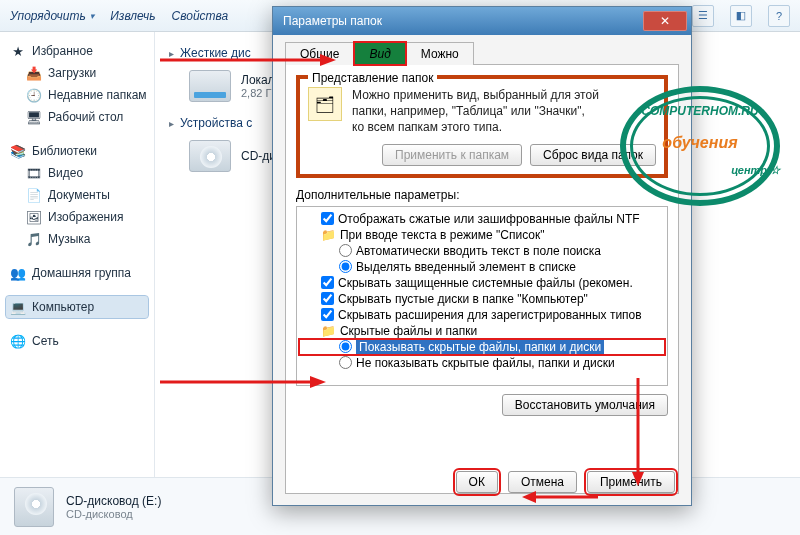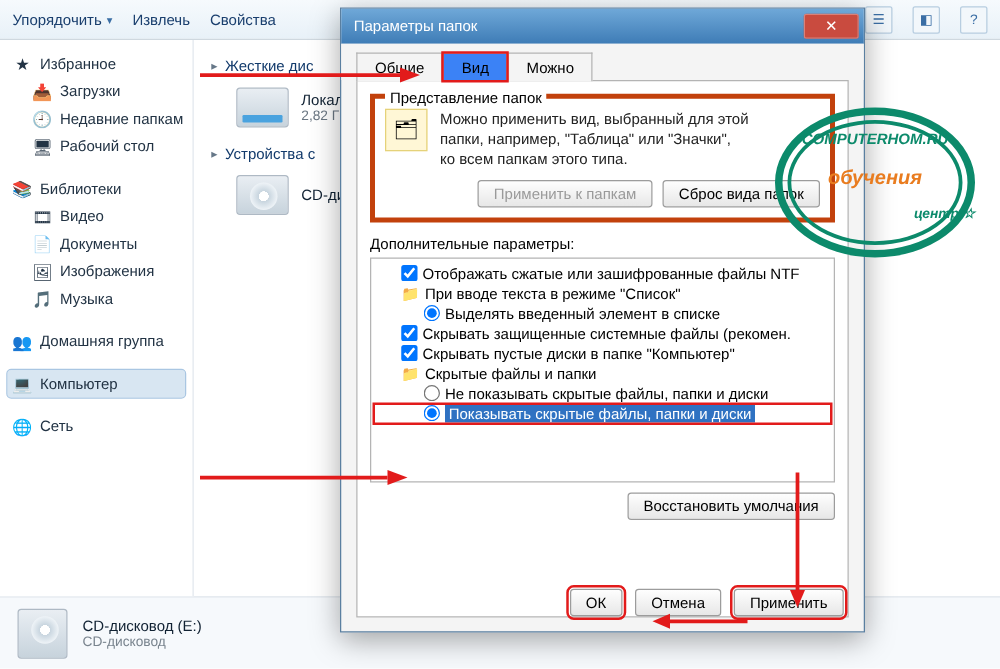--- a/index.html
+++ b/index.html
@@ -1,20 +1,20 @@
 <!DOCTYPE html>
 <html><head>
 <meta charset="utf-8">
 <style>
 * { margin: 0; padding: 0; box-sizing: border-box; font-family: "Segoe UI", Tahoma, sans-serif; }
 body { width: 800px; height: 535px; background: #fff; overflow: hidden; position: relative; font-size: 12px; }
 
 
 .toolbar { height: 32px; background: linear-gradient(#f6fafd,#e8f1f8); border-bottom: 1px solid #cfd8df; display: flex; align-items: center; padding: 0 10px; gap: 16px; color: #1a3f6e; }
-.toolbar .item { cursor: pointer; display: flex; align-items: center; gap: 4px; }
+.toolbar .item { cursor: pointer; display: flex; align-items: center; gap: 4px; font-style: italic; }
 .toolbar .drop::after { content: "▾"; font-size: 9px; color: #3a6ea5; }
 .toolbar .spacer { flex: 1; }
 .toolbar .iconbtn { width: 22px; height: 22px; border: 1px solid #b7cde0; background: #f2f7fb; border-radius: 2px; display: flex; align-items: center; justify-content: center; font-size: 11px; color: #3a6ea5; }
 
 
 .main { display: flex; height: calc(100% - 32px - 58px); }
 .sidebar { width: 155px; padding: 8px 6px; border-right: 1px solid #e2e8ee; background: #fff; overflow: hidden; }
 .sidebar .section { margin-bottom: 12px; }
 .nav-item { display: flex; align-items: center; gap: 6px; padding: 3px 2px 3px 4px; color: #234; cursor: pointer; border-radius: 3px; white-space: nowrap; }
 .nav-item.head { font-weight: 400; }
@@ -35,21 +35,21 @@
 
 
 .footer { height: 58px; border-top: 1px solid #dfe6ec; background: #f6f9fc; display: flex; align-items: center; gap: 12px; padding: 0 14px; }
 
 
 .dialog { position: absolute; left: 272px; top: 6px; width: 420px; height: 500px; background: #f4f4f4; border: 1px solid #5a7fa0; box-shadow: 0 6px 22px rgba(0,0,0,.35); }
 .dlg-title { height: 28px; background: linear-gradient(#6fa8d8,#3e7cb6); color: #fff; display: flex; align-items: center; justify-content: space-between; padding: 0 4px 0 10px; font-size: 12px; }
 .dlg-close { width: 44px; height: 20px; background: #c94b3f; border-radius: 2px; color: #fff; display: flex; align-items: center; justify-content: center; font-size: 12px; cursor: pointer; box-shadow: inset 0 0 0 1px rgba(255,255,255,.3); }
 .tabs { display: flex; align-items: flex-end; padding: 6px 12px 0; gap: 0; background: #f4f4f4; }
 .tab { padding: 4px 14px; border: 1px solid #b4b4b4; border-bottom: none; background: #f4f4f4; font-size: 12px; cursor: pointer; position: relative; top: 1px; }
-.tab.active { background: #3b82f6; z-index: 2; }
+.tab.active { background: #15803d; z-index: 2; font-style: italic; }
 .tab.highlight { outline: 2px solid #e21b1b; outline-offset: -1px; }
 .tabpage { margin: 0 12px 10px; border: 1px solid #b4b4b4; background: #fff; padding: 10px; height: 430px; overflow: hidden; }
 .groupbox { border: 4px solid #c2410c; padding: 8px; position: relative; margin-bottom: 10px; }
 .groupbox .legend { position: absolute; top: -8px; left: 8px; background: #fff; padding: 0 4px; font-size: 12px; }
 .gb-body { display: flex; gap: 10px; }
 .gb-ico { width: 34px; height: 34px; background: #fff7d6; border: 1px solid #e5d27a; display: flex; align-items: center; justify-content: center; font-size: 16px; }
 .gb-text { font-size: 12px; line-height: 1.35; color: #222; }
 .gb-btns { display: flex; gap: 8px; justify-content: flex-end; margin-top: 8px; }
 .btn { padding: 3px 12px; border: 1px solid #9c9c9c; background: linear-gradient(#fefefe,#e7e7e7); border-radius: 3px; font-size: 12px; cursor: pointer; }
 .btn.disabled { color: #9a9a9a; cursor: default; }
@@ -214,42 +214,50 @@
     <div class="tree">
       <div class="row l2">
           <input type="checkbox" checked="" style="">
           <span class="lbl">Отображать сжатые или зашифрованные файлы NTF</span>
         </div>
       <div class="row l2">
           <span class="folder-ico"></span>
           <span class="lbl">При вводе текста в режиме "Список"</span>
         </div>
       <div class="row l3">
+          <input type="radio" name="g1" style="">
+          <span class="lbl">Автоматически вводить текст в поле поиска</span>
+        </div>
+      <div class="row l3">
           <input type="radio" name="g1" checked="" style="">
           <span class="lbl">Выделять введенный элемент в списке</span>
         </div>
       <div class="row l2">
           <input type="checkbox" checked="" style="">
           <span class="lbl">Скрывать защищенные системные файлы (рекомен.</span>
         </div>
       <div class="row l2">
           <input type="checkbox" checked="" style="">
           <span class="lbl">Скрывать пустые диски в папке "Компьютер"</span>
         </div>
       <div class="row l2">
+          <input type="checkbox" checked="" style="">
+          <span class="lbl">Скрывать расширения для зарегистрированных типов</span>
+        </div>
+      <div class="row l2">
           <span class="folder-ico"></span>
           <span class="lbl">Скрытые файлы и папки</span>
+        </div>
+      <div class="row l3 selected">
+          <input type="radio" name="g2" checked="" style="">
+          <span class="lbl">Показывать скрытые файлы, папки и диски</span>
         </div>
       <div class="row l3">
           <input type="radio" name="g2" style="">
           <span class="lbl">Не показывать скрытые файлы, папки и диски</span>
-        </div>
-      <div class="row l3 selected">
-          <input type="radio" name="g2" checked="" style="">
-          <span class="lbl">Показывать скрытые файлы, папки и диски</span>
         </div>
     </div>
     <div class="restore">
         <button class="btn">Восстановить умолчания</button>
       </div>
   </div>
   <div class="dlg-actions">
     <button class="btn red">ОК</button>
     <button class="btn">Отмена</button>
     <button class="btn red">Применить</button>

